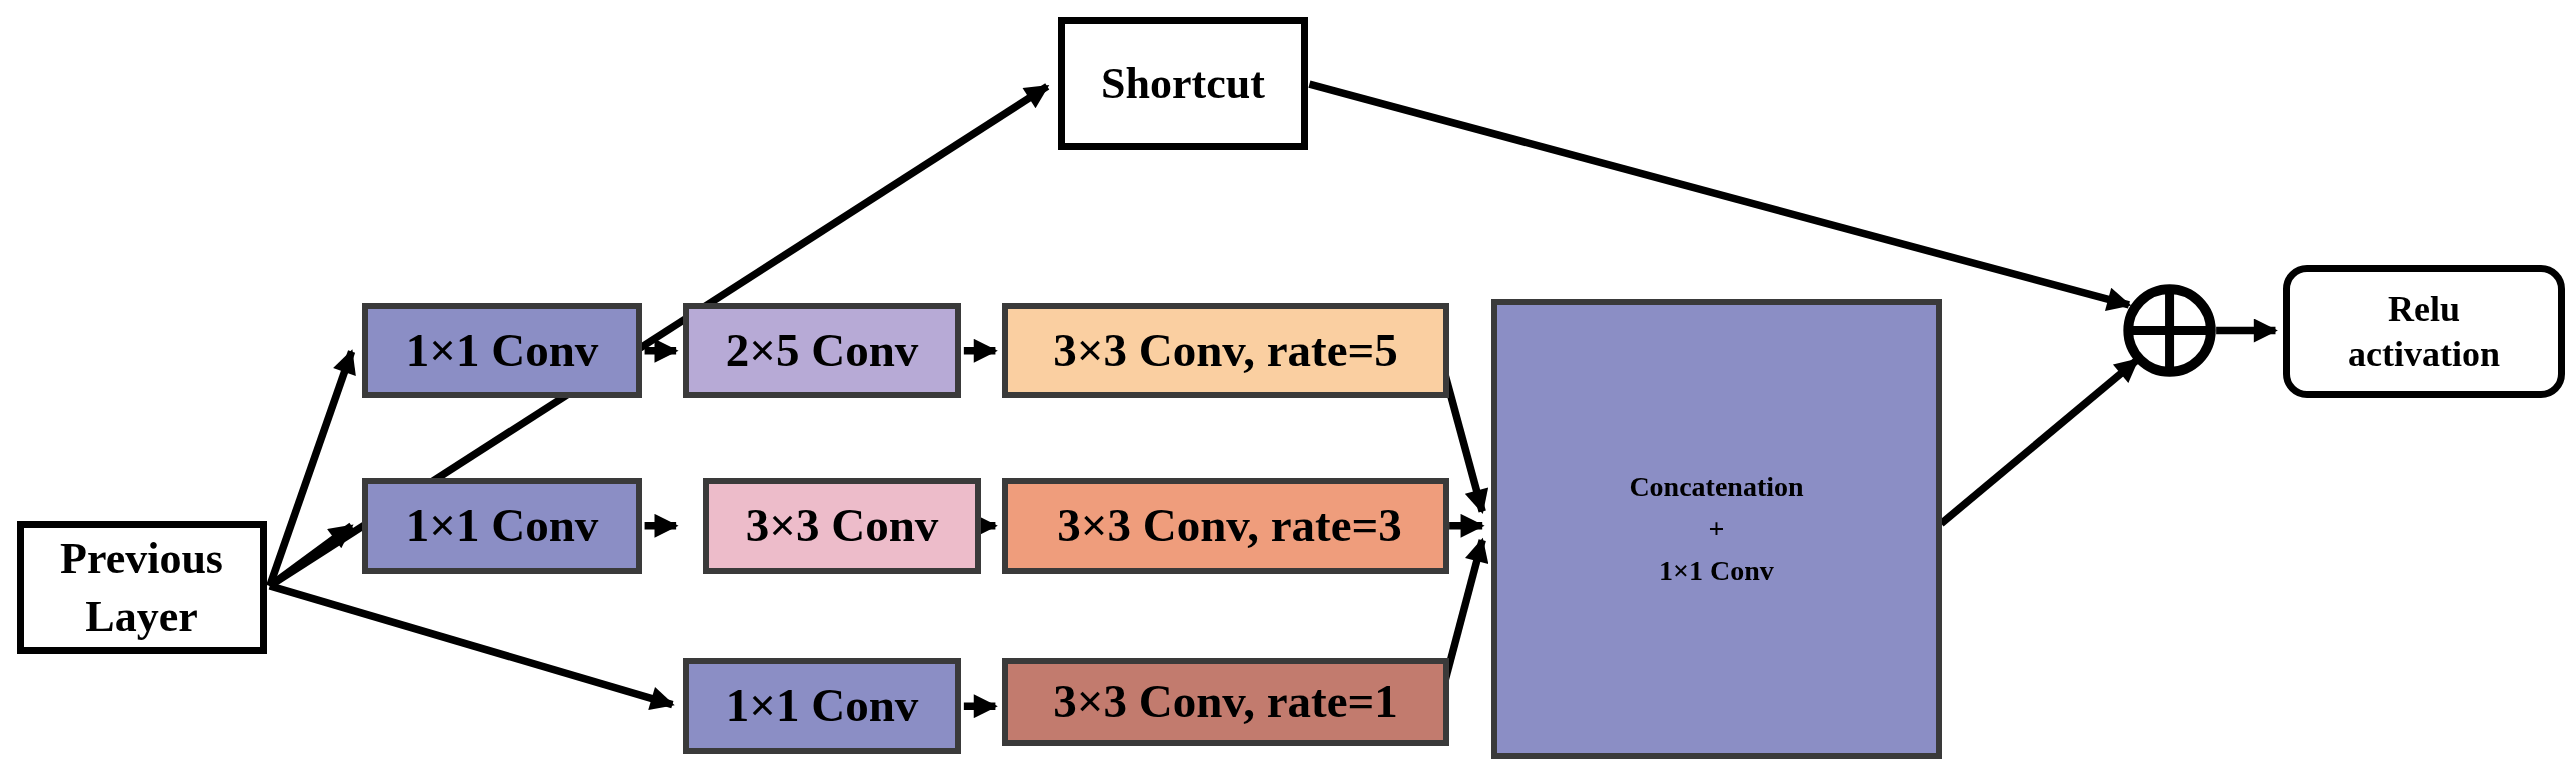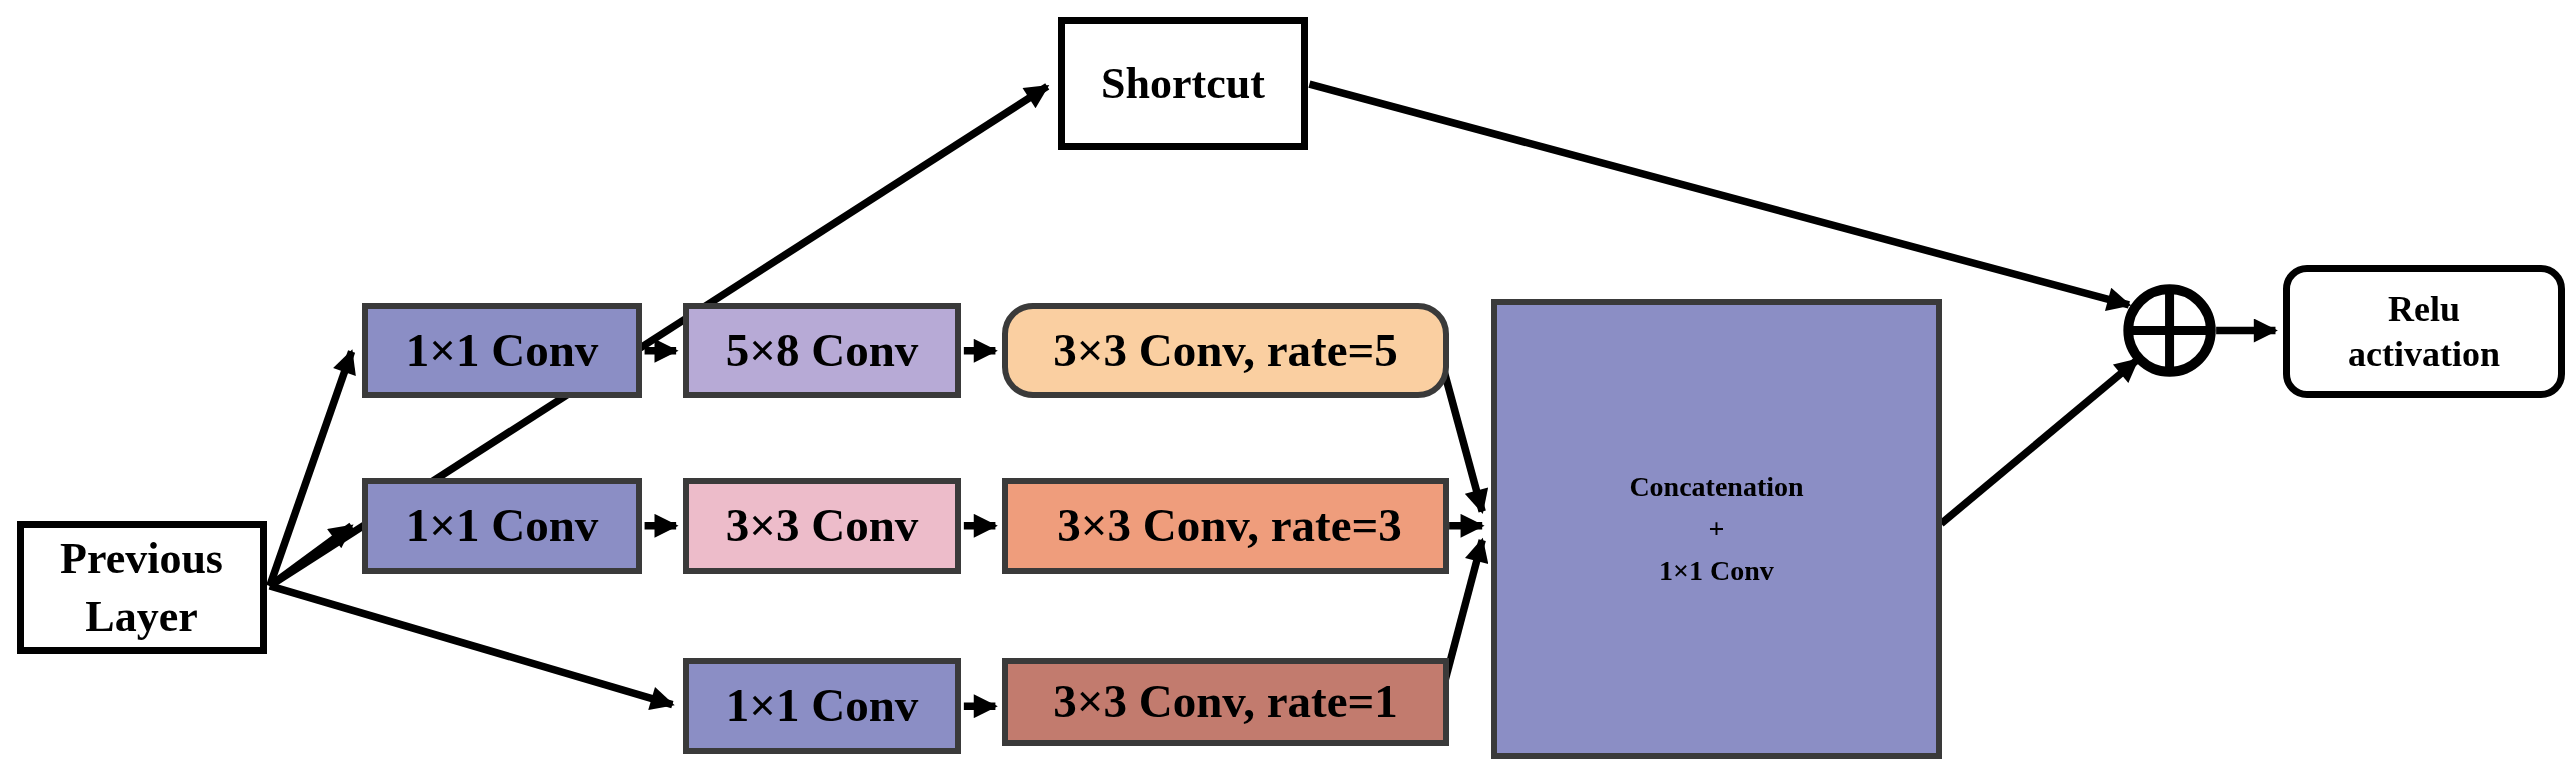--- a/index.html
+++ b/index.html
@@ -22,21 +22,21 @@
   .white-box{border:7.5px solid #000;background:#fff;font-size:44px;line-height:1.3;}
   .color-box{border:6.8px solid #3a3a3a;font-size:47px;line-height:1.1;}
   .concat-box{border:6.8px solid #3a3a3a;font-size:28px;line-height:1.5;}
   .relu-box{font-size:36px;line-height:1.25;border-radius:24px;}
 
   
   .n-prev   {left:16.5px;  top:521px; width:250px; height:133px;}
   .n-short  {left:1058px;top:17.3px;  width:250px; height:133px;}
   .n-b1c1   {left:362px; top:303px; width:280px; height:95px;}
   .n-b1c2   {left:683px; top:303px; width:278px; height:95px;}
-  .n-b1c3   {left:1002px;top:303px; width:447px; height:95px;border-radius:31px;}
+  .n-b1c3   {left:1002px;top:303px; width:447px; height:95px;}
   .n-b2c1   {left:362px; top:478px; width:280px; height:96px;}
   .n-b2c2   {left:683px; top:478px; width:278px; height:96px;}
   .n-b2c3   {left:1002px;top:478px; width:447px; height:96px;}
   .n-b3c1   {left:683px; top:658px; width:278px; height:96px;}
   .n-b3c2   {left:1002px;top:658px; width:447px; height:88px;}
   .n-concat {left:1491px;top:299px; width:451px; height:460px;}
   .n-relu   {left:2283px;top:265px; width:282px; height:133px;}
 </style>
 </head>
 <body>
@@ -79,27 +79,27 @@
     </g>
   </svg>
 
   <div class="node white-box n-prev" style="background-color: rgb(255, 255, 255);">Previous
 Layer</div>
 
   <div class="node white-box n-short" style="background-color: rgb(255, 255, 255);">Shortcut</div>
 
   <div class="node color-box n-b1c1" style="background-color: rgb(139, 142, 197);">1×1 Conv</div>
 
-  <div class="node color-box n-b1c2" style="background-color: rgb(183, 170, 214);">5×8 Conv</div>
+  <div class="node color-box n-b1c2" style="background-color: rgb(183, 170, 214);">2×5 Conv</div>
 
   <div class="node color-box n-b1c3" style="background-color: rgb(250, 207, 161);">3×3 Conv, rate=5</div>
 
   <div class="node color-box n-b2c1" style="background-color: rgb(139, 142, 197);">1×1 Conv</div>
 
-  <div class="node color-box n-b2c2" style="background-color: rgb(237, 188, 202);">3×3 Conv</div>
+  <div class="node color-box n-b2c2" style="background-color: rgb(237, 188, 202); margin-left: 20px;">3×3 Conv</div>
 
   <div class="node color-box n-b2c3" style="background-color: rgb(239, 157, 124); padding-left: 8px;">3×3 Conv, rate=3</div>
 
   <div class="node color-box n-b3c1" style="background-color: rgb(139, 142, 197);">1×1 Conv</div>
 
   <div class="node color-box n-b3c2" style="background-color: rgb(194, 123, 110);">3×3 Conv, rate=1</div>
 
   <div class="node concat-box n-concat" style="background-color: rgb(139, 142, 197);">Concatenation
 +
 1×1 Conv</div>

